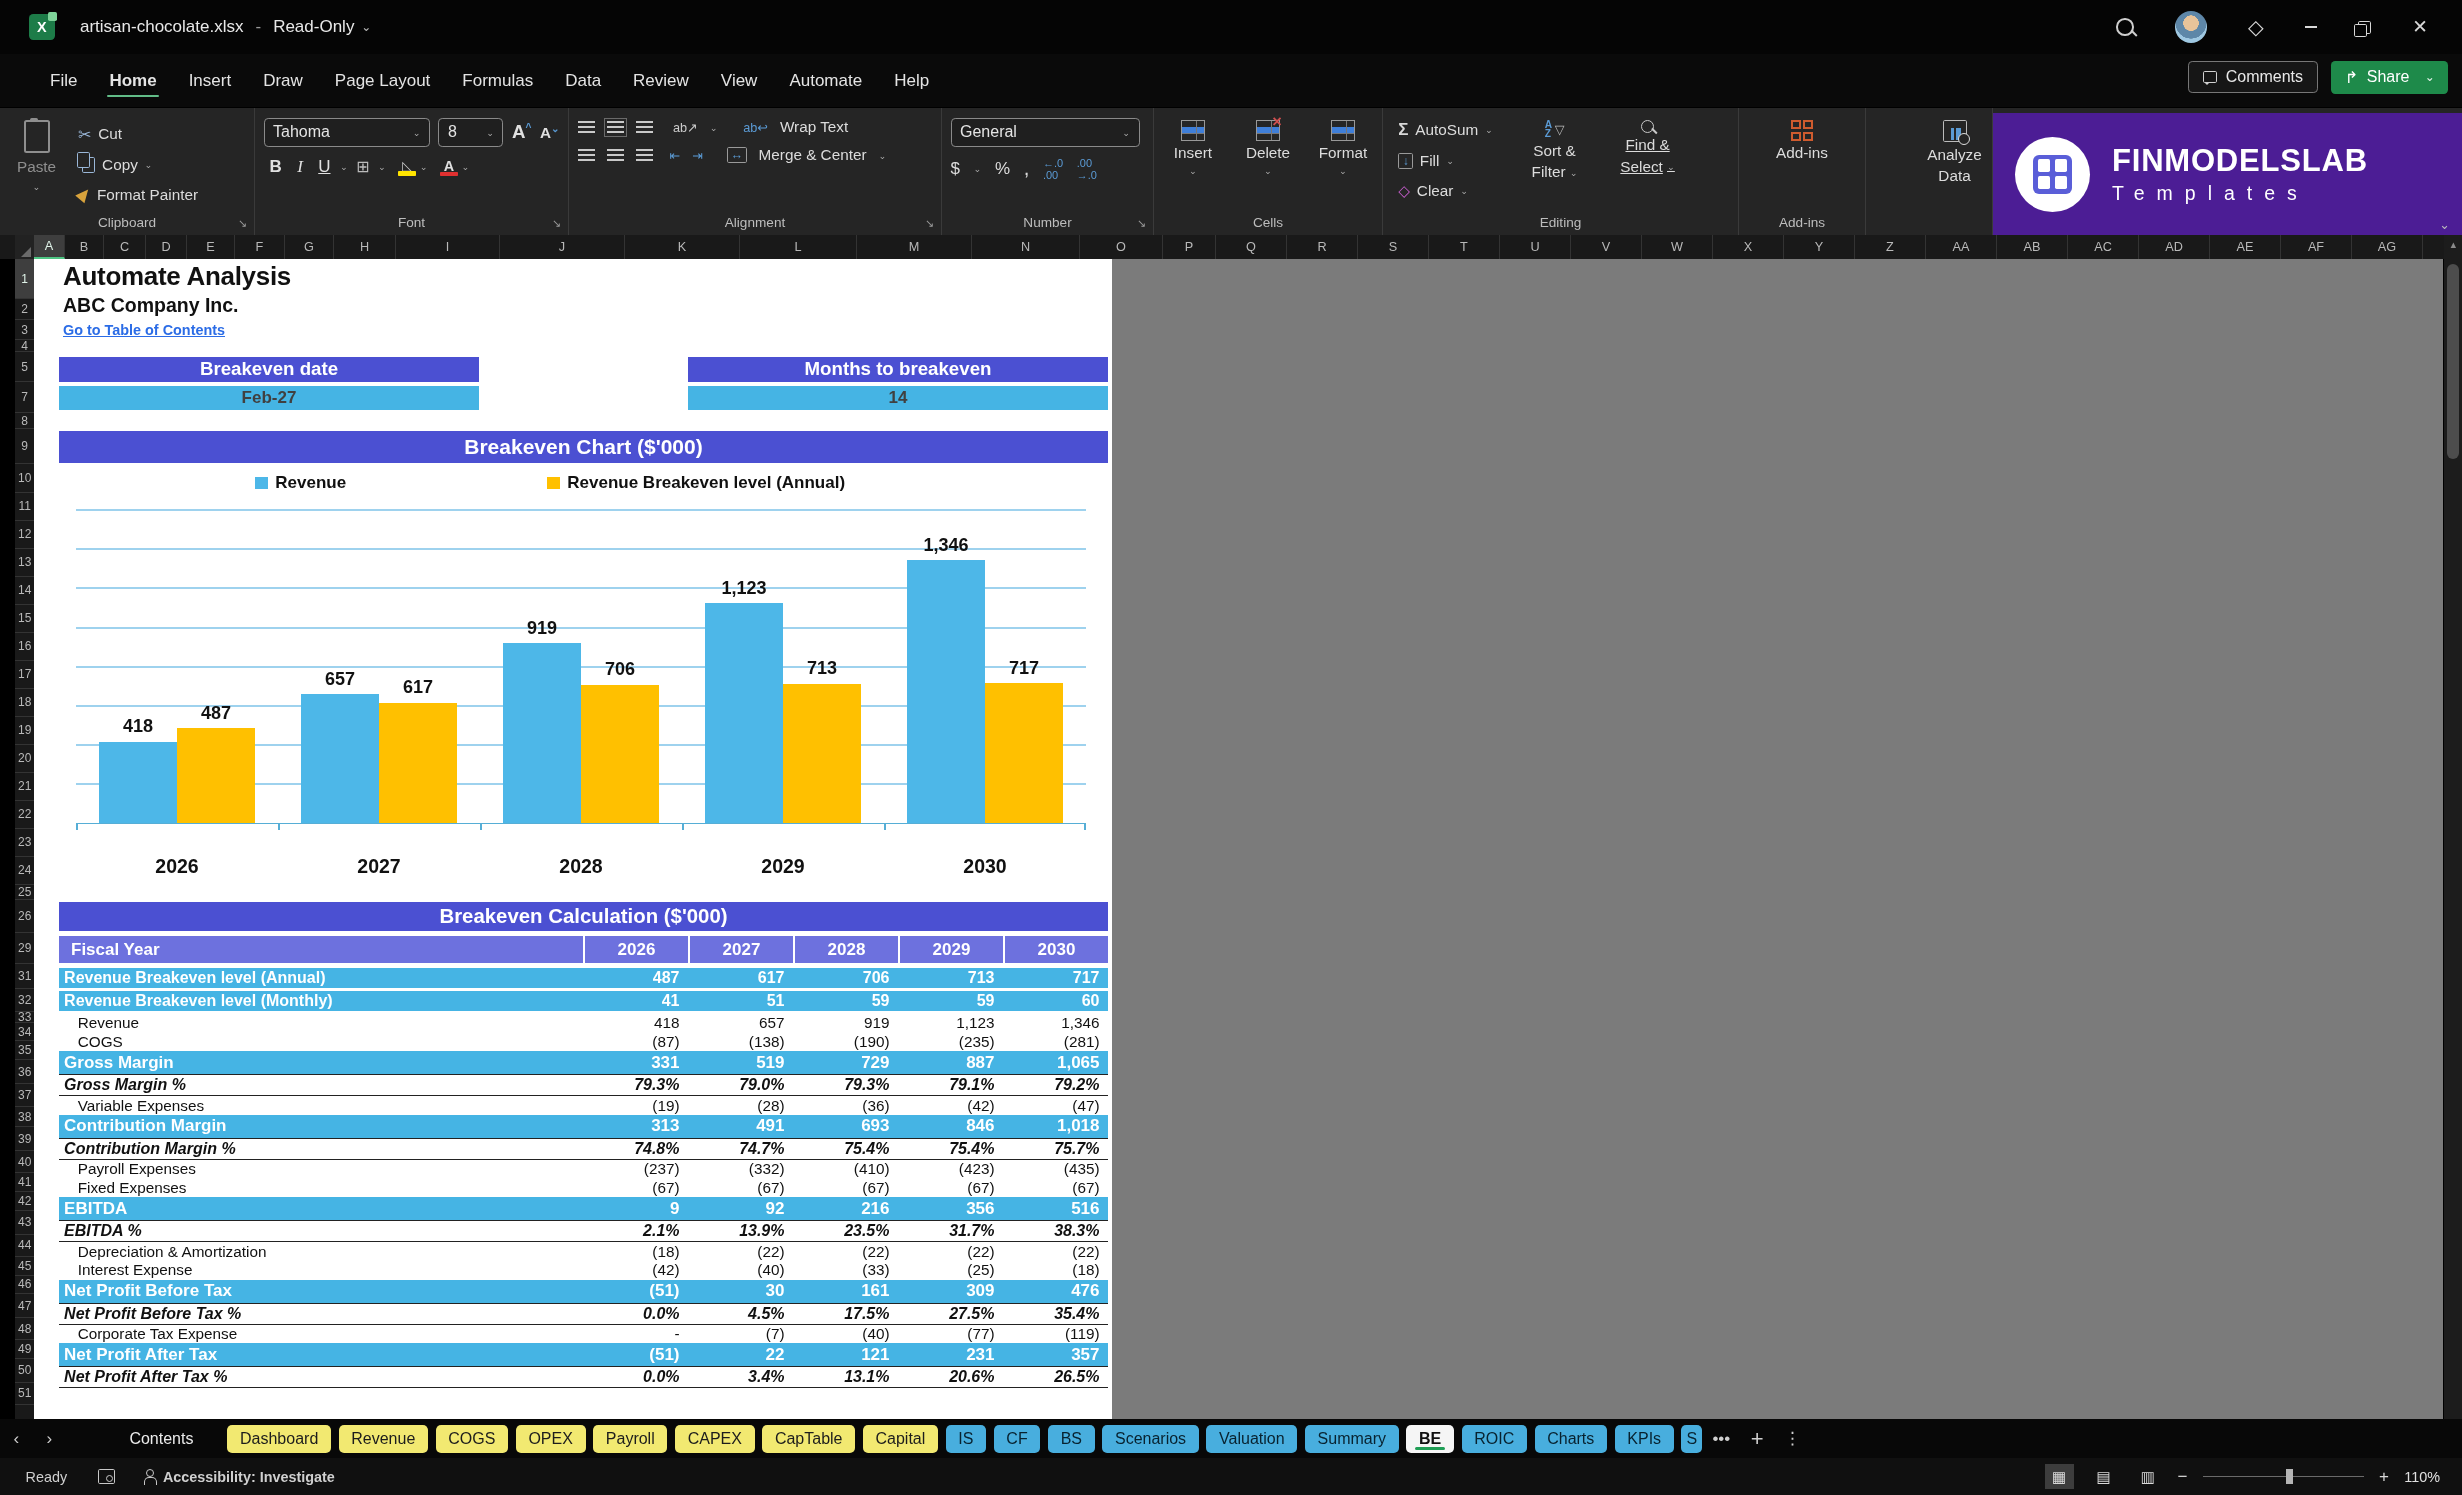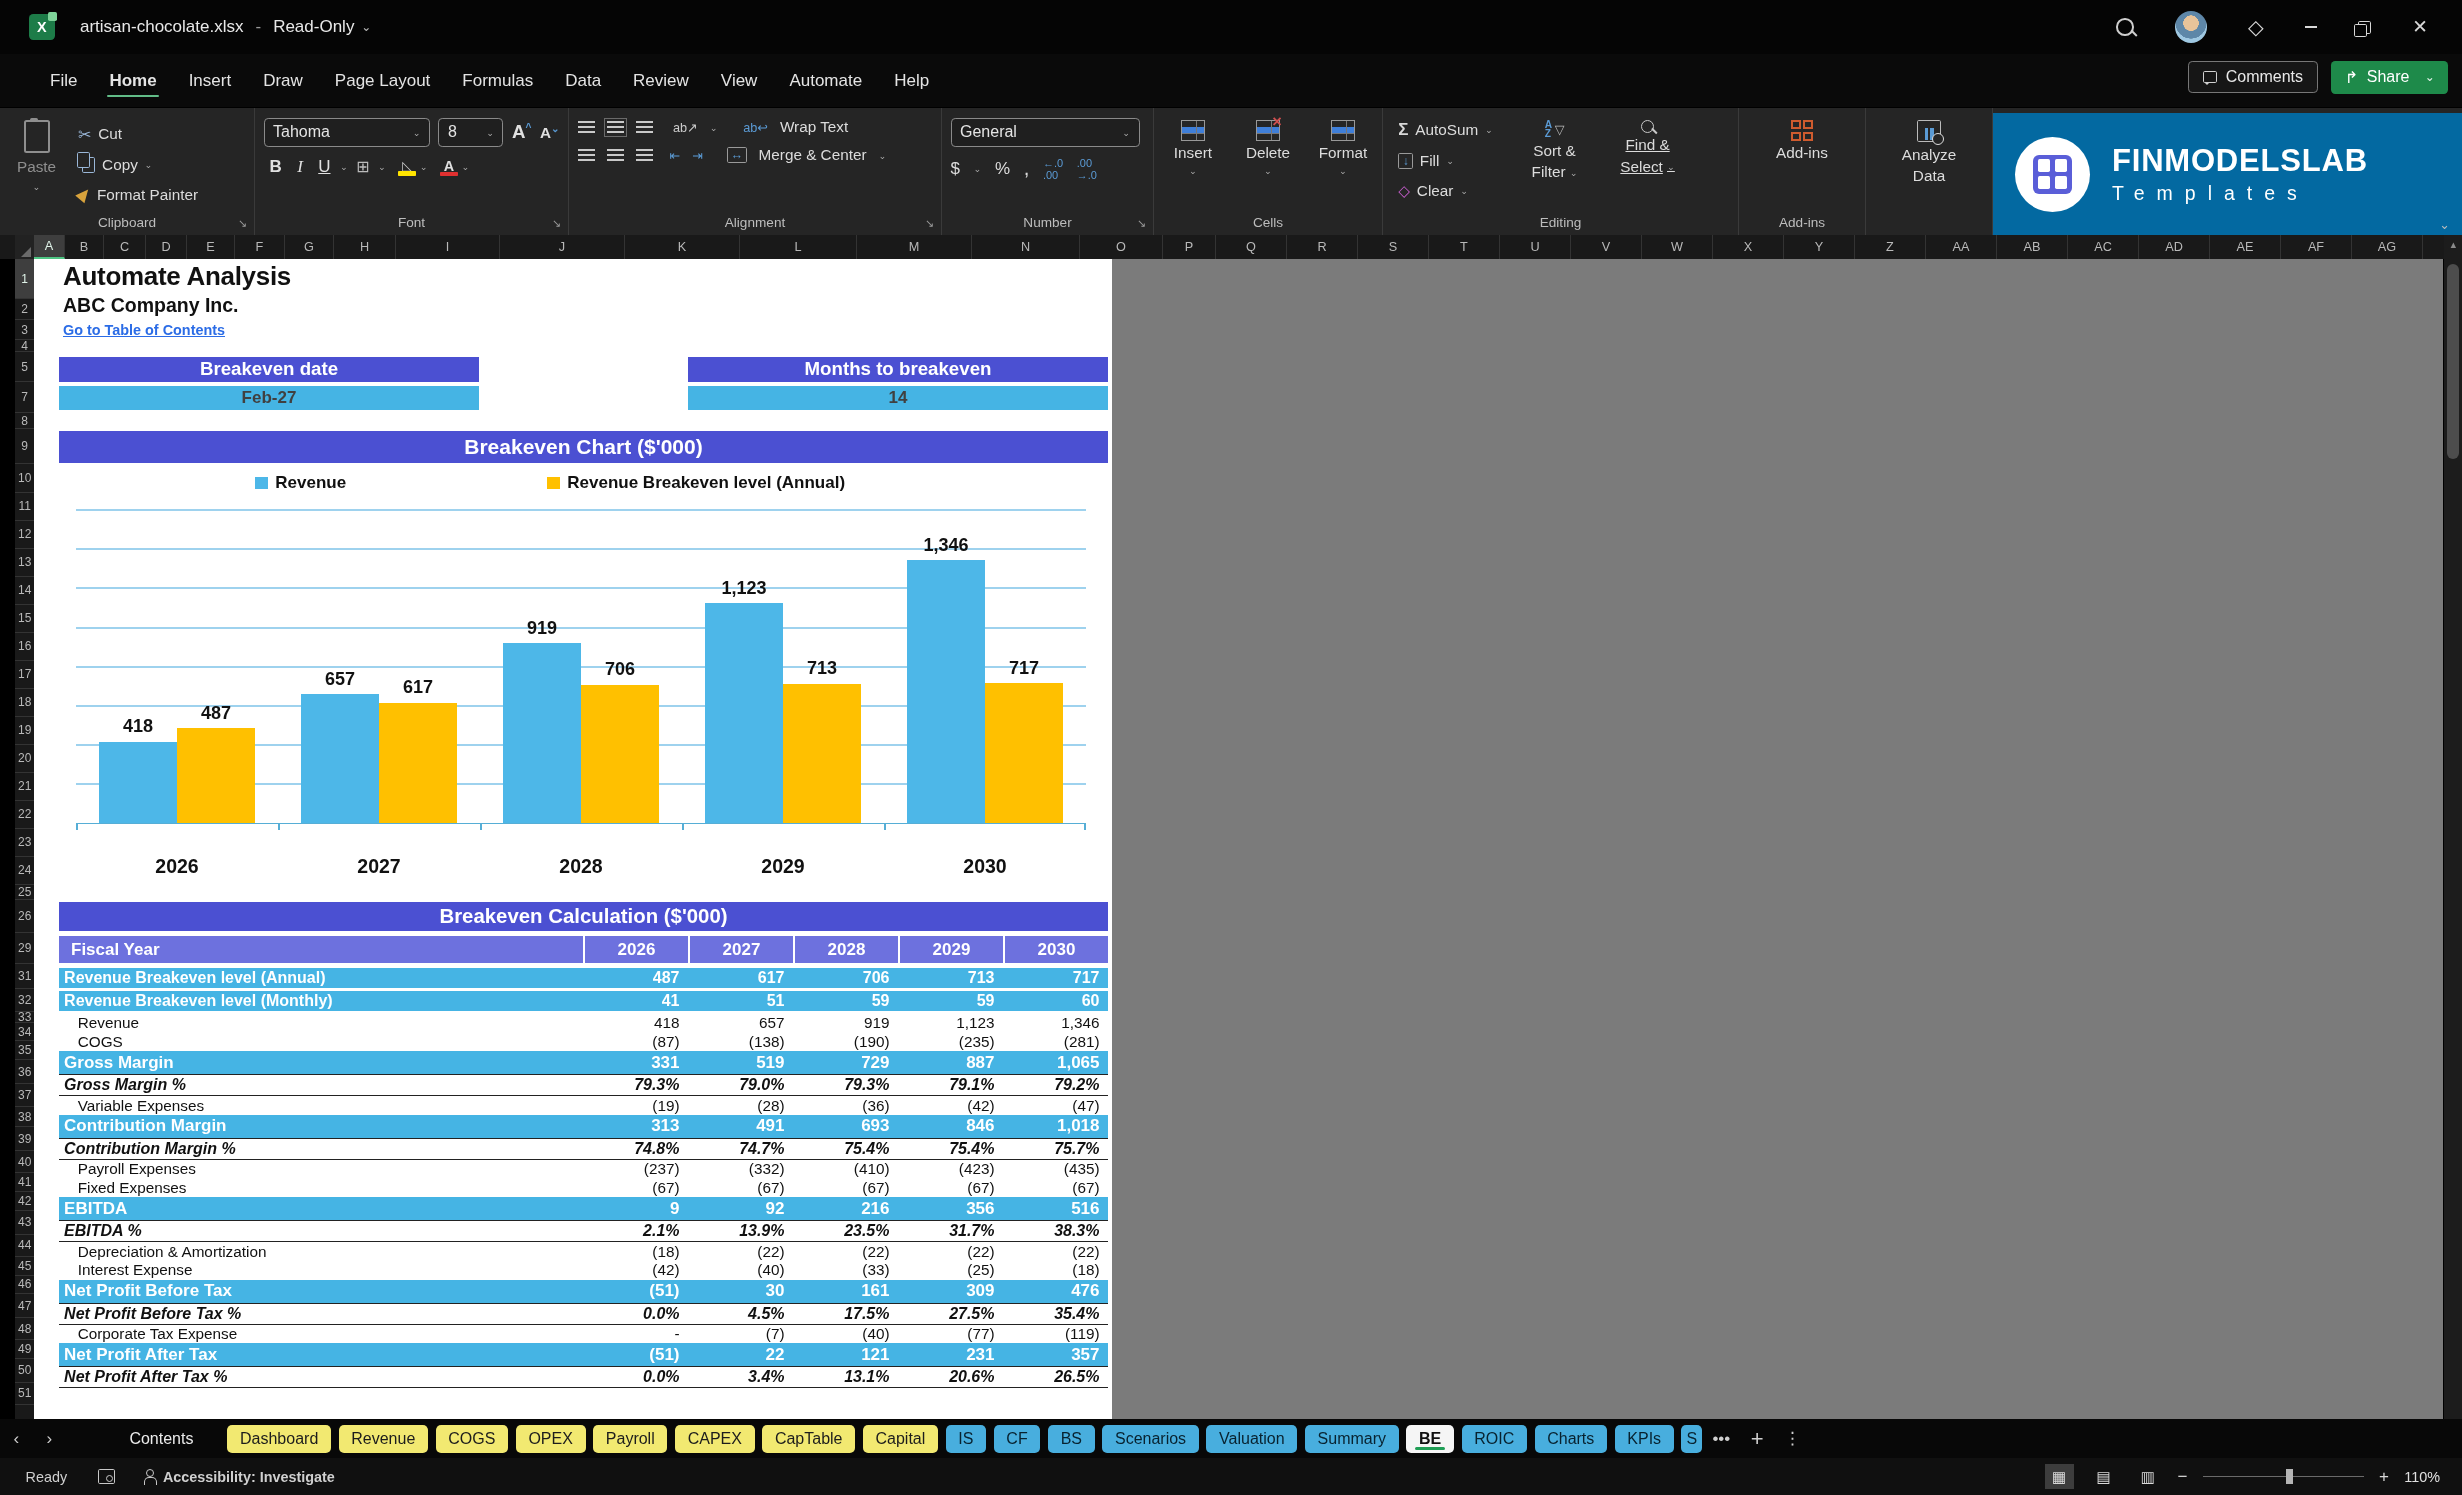--- a/index.html
+++ b/index.html
@@ -75,21 +75,21 @@
   .ic-filldn{border:1.3px solid #999;border-radius:1.7px;color:#5b9bd5;font-size:12px;padding:0 3.4px;}
   .ic-clear{color:#c95fd0;font-size:15.3px;}
   .az{display:flex;flex-direction:column;line-height:9.3px;font-size:10.2px;color:#5b9bd5;font-weight:bold;}
   .ic-funnel{color:#b9b9b9;font-size:12.7px;}
   .ic-mag{width:11px;height:11px;border:1.7px solid #c9c9c9;border-radius:50%;position:relative;}
   .ic-mag::after{content:"";position:absolute;left:9.3px;top:9.3px;width:6.8px;height:1.7px;background:#c9c9c9;transform:rotate(45deg);}
   .addin-grid{display:grid;grid-template-columns:9.3px 9.3px;grid-template-rows:9.3px 9.3px;gap:2.5px;}
   .addin-grid div{border:2.1px solid #cf5b2e;}
   .ic-analyze{width:22px;height:20.4px;border:1.3px solid #bbb;border-radius:1.7px;position:relative;background:linear-gradient(90deg,transparent 0 30%,#5b9bd5 30% 45%,transparent 45% 55%,#5b9bd5 55% 75%,transparent 75%);background-size:100% 60%;background-position:0 90%;background-repeat:no-repeat;}
   .ic-analyze::after{content:"";position:absolute;right:-4.2px;bottom:-4.2px;width:10.2px;height:10.2px;border:1.7px solid #ddd;border-radius:50%;background:#252525;}
-  #brand{flex:1;background:#0369a1;margin-top:5.1px;display:flex;align-items:center;position:relative;}
+  #brand{flex:1;background:#4c1d95;margin-top:5.1px;display:flex;align-items:center;position:relative;}
   .brand-circle{width:75px;height:75px;border-radius:50%;background:#fff;margin-left:22px;display:flex;align-items:center;justify-content:center;}
   .brand-win{width:39px;height:39px;background:#5a5ed8;border-radius:6px;display:grid;grid-template-columns:12.7px 12.7px;grid-template-rows:12.7px 12.7px;gap:4.2px;align-content:center;justify-content:center;}
   .brand-win div{background:#fff;border-radius:1.7px;}
   .brand-txt{margin-left:22px;color:#fff;}
   .brand-l1{font-size:31px;font-weight:800;letter-spacing:0.8px;}
   .brand-l2{font-size:19.5px;letter-spacing:12px;margin-top:3.4px;}
   #ribbon-collapse{position:absolute;right:12px;bottom:3.4px;color:#bbb;font-size:12.7px;}
 
   
   #strip{left:0;top:235px;width:2462px;height:24px;background:#191919;}
@@ -393,21 +393,21 @@
             <div></div>
             <div></div>
             <div></div>
             <div></div>
           </span>
         <span>Add-ins</span>
       </div>
       <div class="rg-label">Add-ins</div>
     </div>
 
-    <div class="rgroup" style="width:127px;display:flex;justify-content:center;">
+    <div class="rgroup" style="width:127px;display:flex;justify-content:flex-end;">
       <div class="vstack">
         <span class="ic-analyze"></span>
         <span>Analyze</span>
         <span>Data</span>
       </div>
     </div>
 
     <div id="brand">
       <div class="brand-circle">
           <div class="brand-win">

